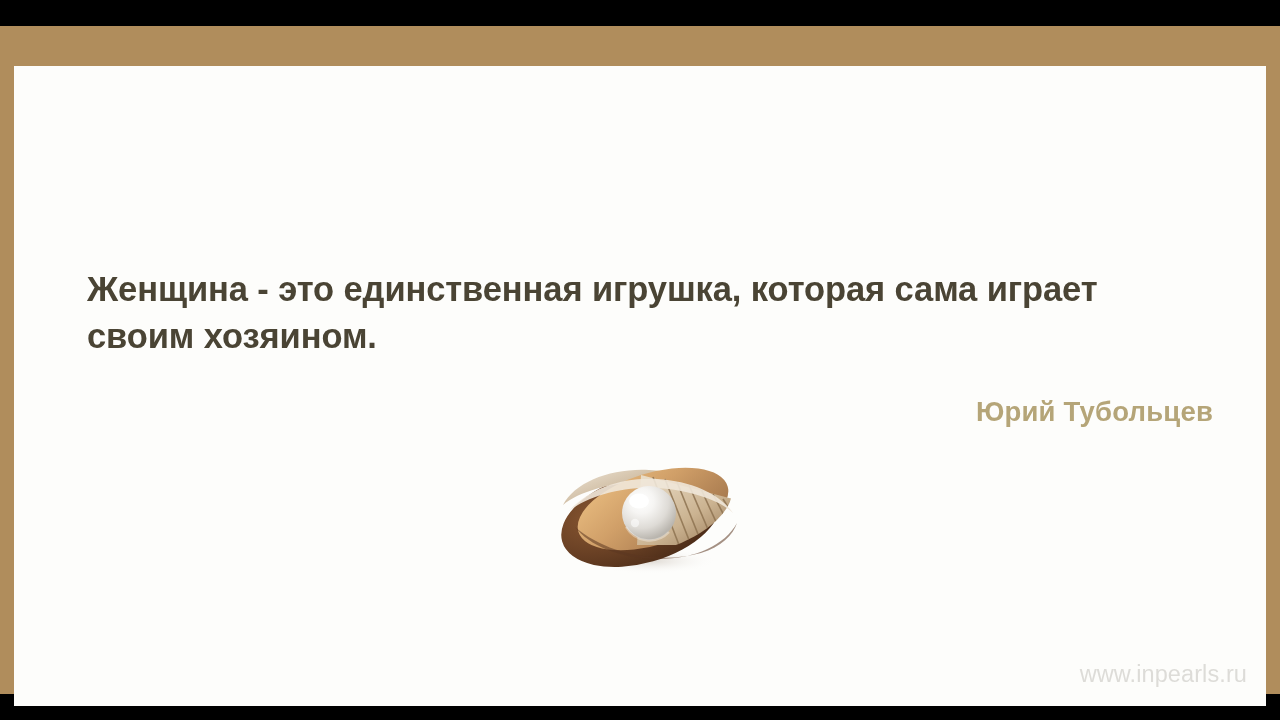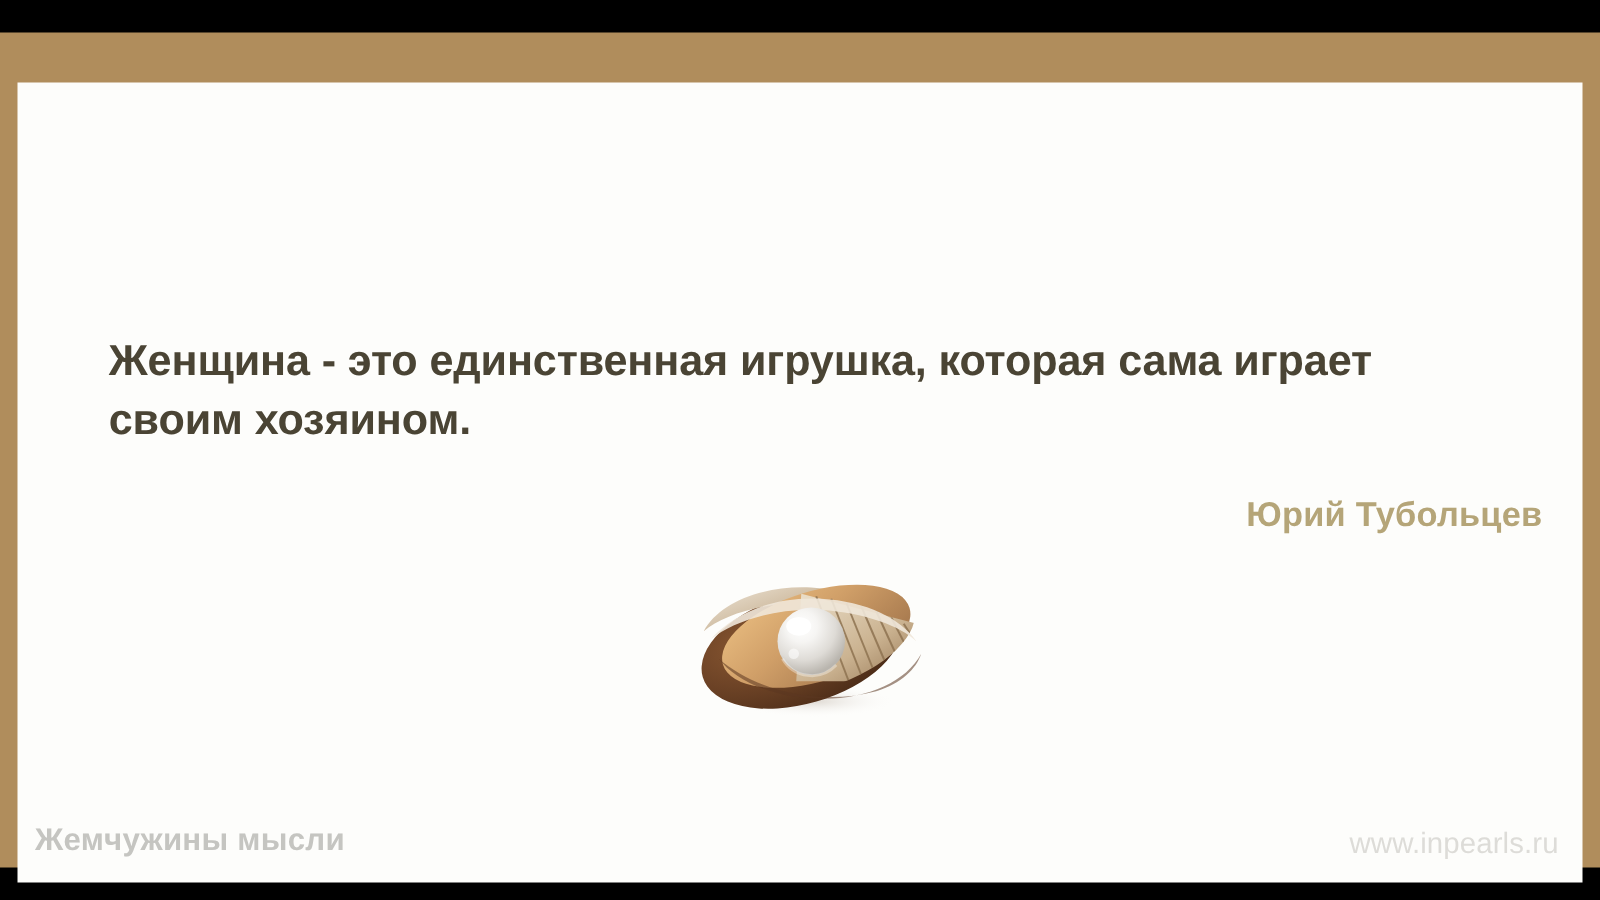--- a/index.html
+++ b/index.html
@@ -62,21 +62,20 @@
   #author {
     position: absolute;
     left: 0;
     top: 330px;
     width: 1199px;
     text-align: right;
     color: #b5a578;
     font-size: 27.5px;
     font-weight: bold;
     letter-spacing: 0.2px;
-    padding-left: 21px;
   }
 
   
   #shell-wrap {
     position: absolute;
     left: 531px;
     top: 383px;
     width: 210px;
     height: 130px;
   }
@@ -182,19 +181,18 @@
           <path d="M30 78 C60 104 112 116 156 104 C176 98 188 86 192 74
                    C180 96 150 110 114 110 C74 110 44 96 30 78 Z" fill="#5b3620" opacity="0.55"></path>
 
           <circle cx="104" cy="64" r="27" fill="url(#gPearl)"></circle>
           <ellipse cx="94" cy="52" rx="10" ry="7.5" fill="#ffffff" opacity="0.95"></ellipse>
           <circle cx="90" cy="74" r="4.2" fill="#ffffff" opacity="0.55"></circle>
           <path d="M81 78 A27 27 0 0 0 124 83" fill="none" stroke="#ffffff" stroke-width="2.4" opacity="0.35"></path>
         </svg>
       </div>
 
-      <div id="footer-left">Жемчужины мысли</div>
 
       <div id="footer-right">www.inpearls.ru</div>
 
     </div>
   </div>
 </div>
 
 </body></html>

